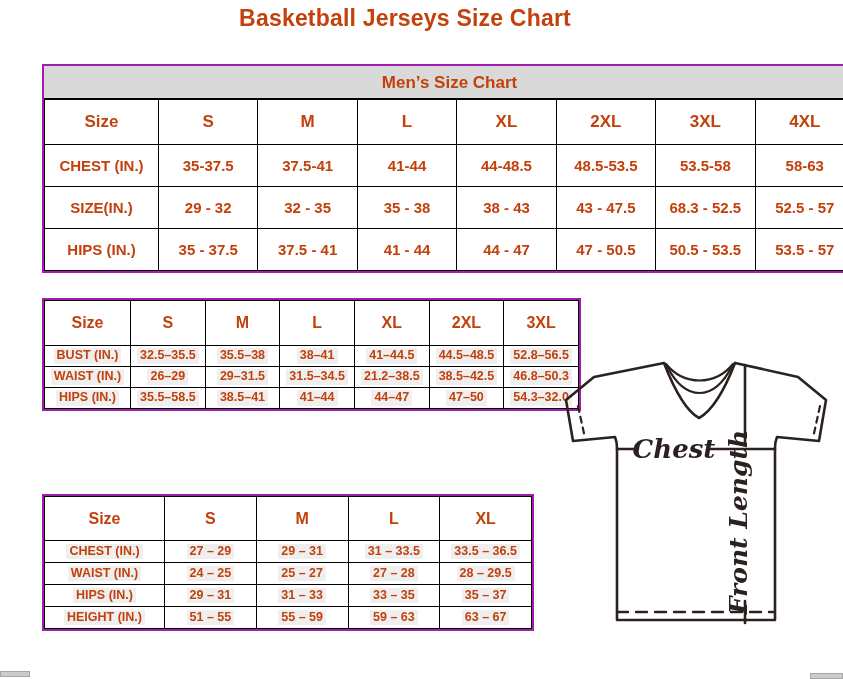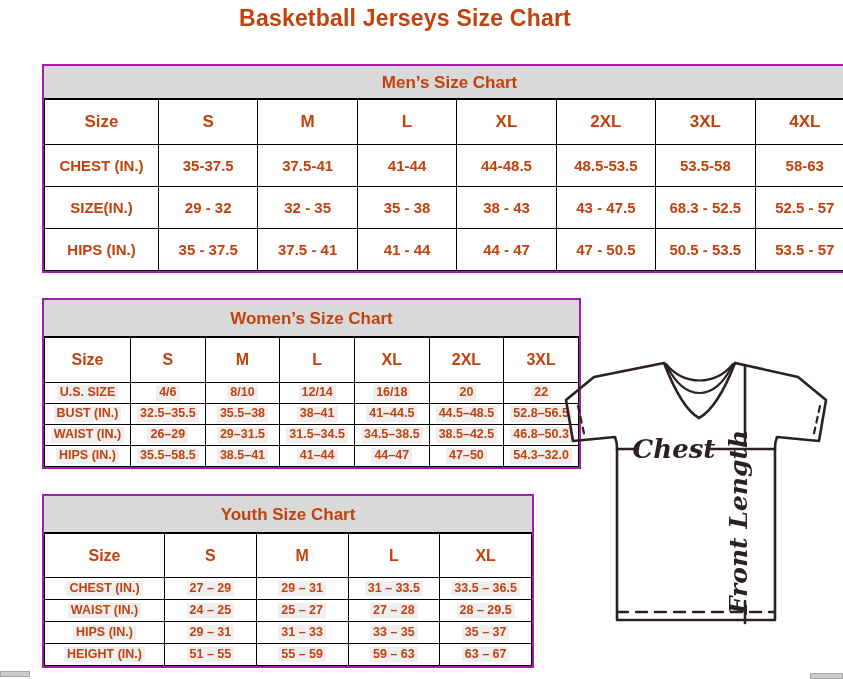--- a/index.html
+++ b/index.html
@@ -89,76 +89,65 @@
             <td><span class="hl">44 - 47</span></td>
             <td><span class="hl">47 - 50.5</span></td>
             <td><span class="hl">50.5 - 53.5</span></td>
             <td><span class="hl">53.5 - 57</span></td>
           </tr>
         </tbody>
       </table>
   </section>
 
   <section class="section womens compact">
-    <div class="strip">Women’s Size Chart</div>
     <table>
         <thead>
           <tr>
             <th>Size</th>
             <th>S</th>
             <th>M</th>
             <th>L</th>
             <th>XL</th>
             <th>2XL</th>
             <th>3XL</th>
           </tr>
         </thead>
         <tbody>
           <tr>
-            <th><span class="hl">U.S. SIZE</span></th>
-            <td><span class="hl">4/6</span></td>
-            <td><span class="hl">8/10</span></td>
-            <td><span class="hl">12/14</span></td>
-            <td><span class="hl">16/18</span></td>
-            <td><span class="hl">20</span></td>
-            <td><span class="hl">22</span></td>
-          </tr>
-          <tr>
             <th><span class="hl">BUST (IN.)</span></th>
             <td><span class="hl">32.5–35.5</span></td>
             <td><span class="hl">35.5–38</span></td>
             <td><span class="hl">38–41</span></td>
             <td><span class="hl">41–44.5</span></td>
             <td><span class="hl">44.5–48.5</span></td>
             <td><span class="hl">52.8–56.5</span></td>
           </tr>
           <tr>
             <th><span class="hl">WAIST (IN.)</span></th>
             <td><span class="hl">26–29</span></td>
             <td><span class="hl">29–31.5</span></td>
             <td><span class="hl">31.5–34.5</span></td>
-            <td><span class="hl">34.5–38.5</span></td>
+            <td><span class="hl">21.2–38.5</span></td>
             <td><span class="hl">38.5–42.5</span></td>
             <td><span class="hl">46.8–50.3</span></td>
           </tr>
           <tr>
             <th><span class="hl">HIPS (IN.)</span></th>
             <td><span class="hl">35.5–58.5</span></td>
             <td><span class="hl">38.5–41</span></td>
             <td><span class="hl">41–44</span></td>
             <td><span class="hl">44–47</span></td>
             <td><span class="hl">47–50</span></td>
             <td><span class="hl">54.3–32.0</span></td>
           </tr>
         </tbody>
       </table>
   </section>
 
   <section class="section youth compact">
-    <div class="strip">Youth Size Chart</div>
     <table>
         <thead>
           <tr>
             <th>Size</th>
             <th>S</th>
             <th>M</th>
             <th>L</th>
             <th>XL</th>
           </tr>
         </thead>

